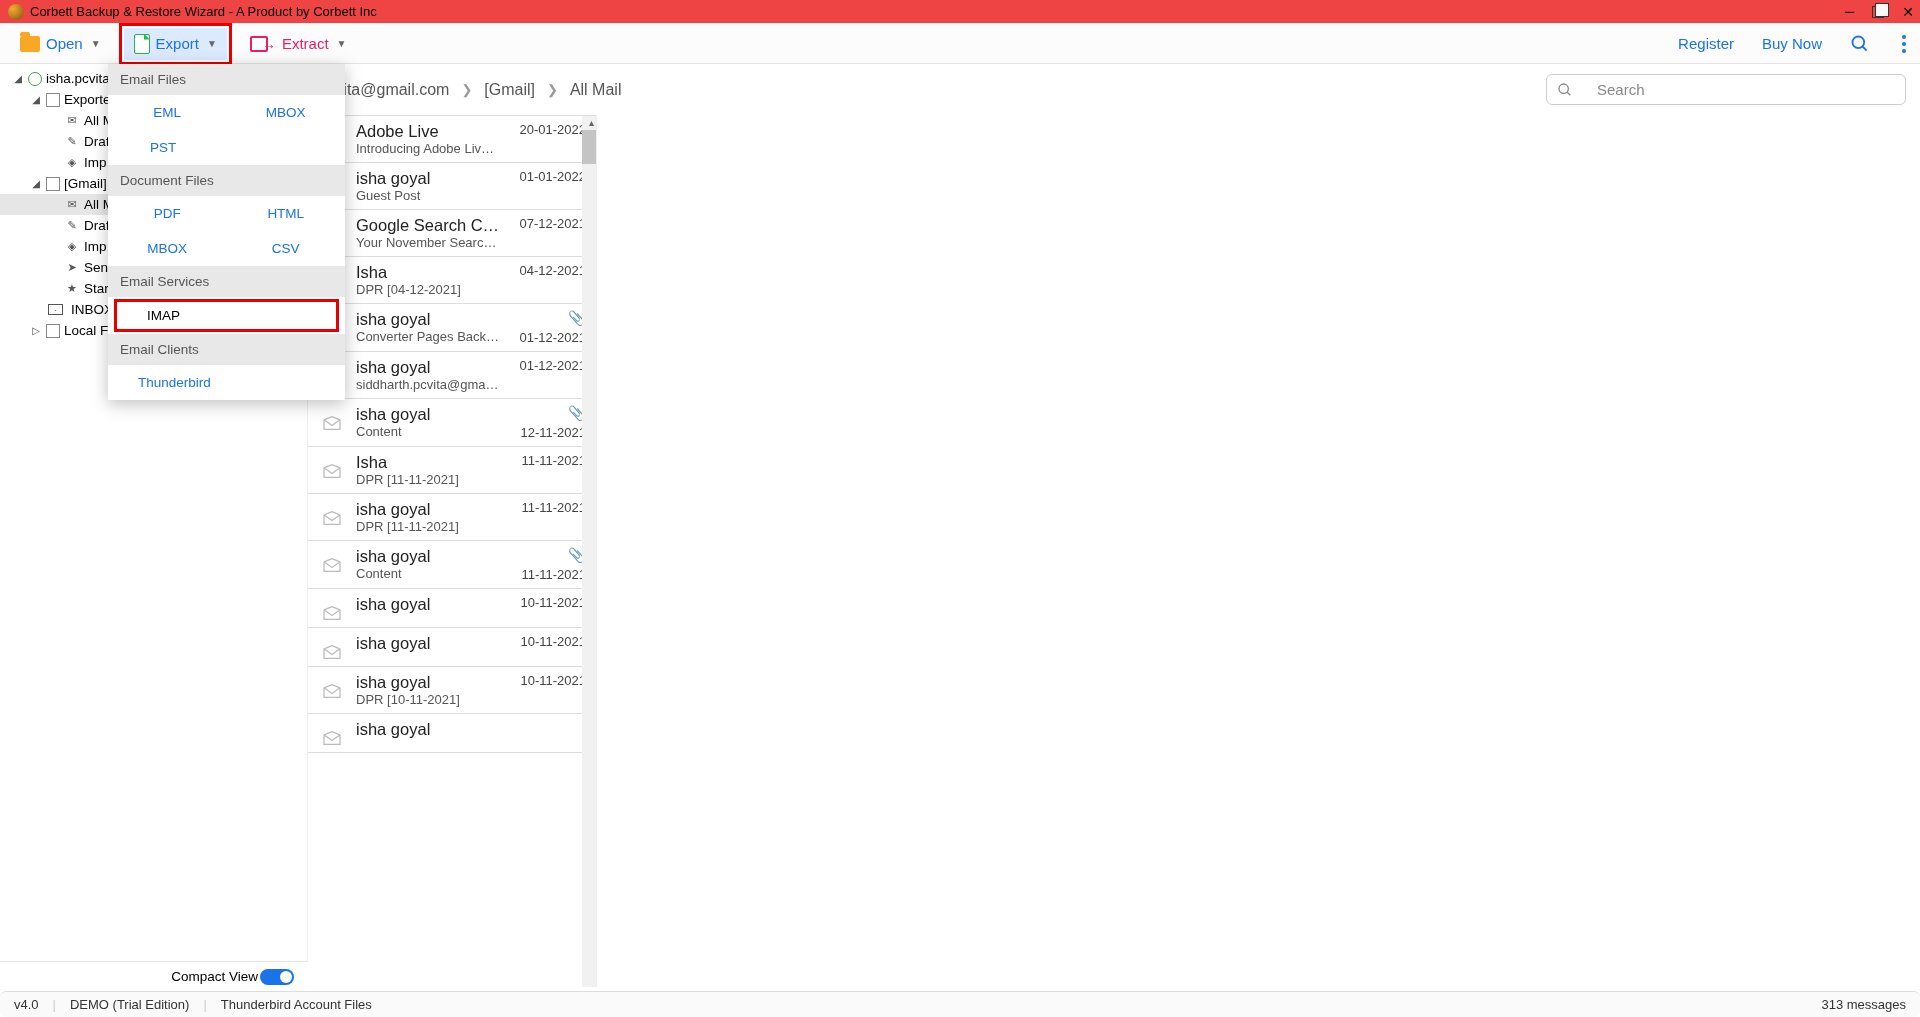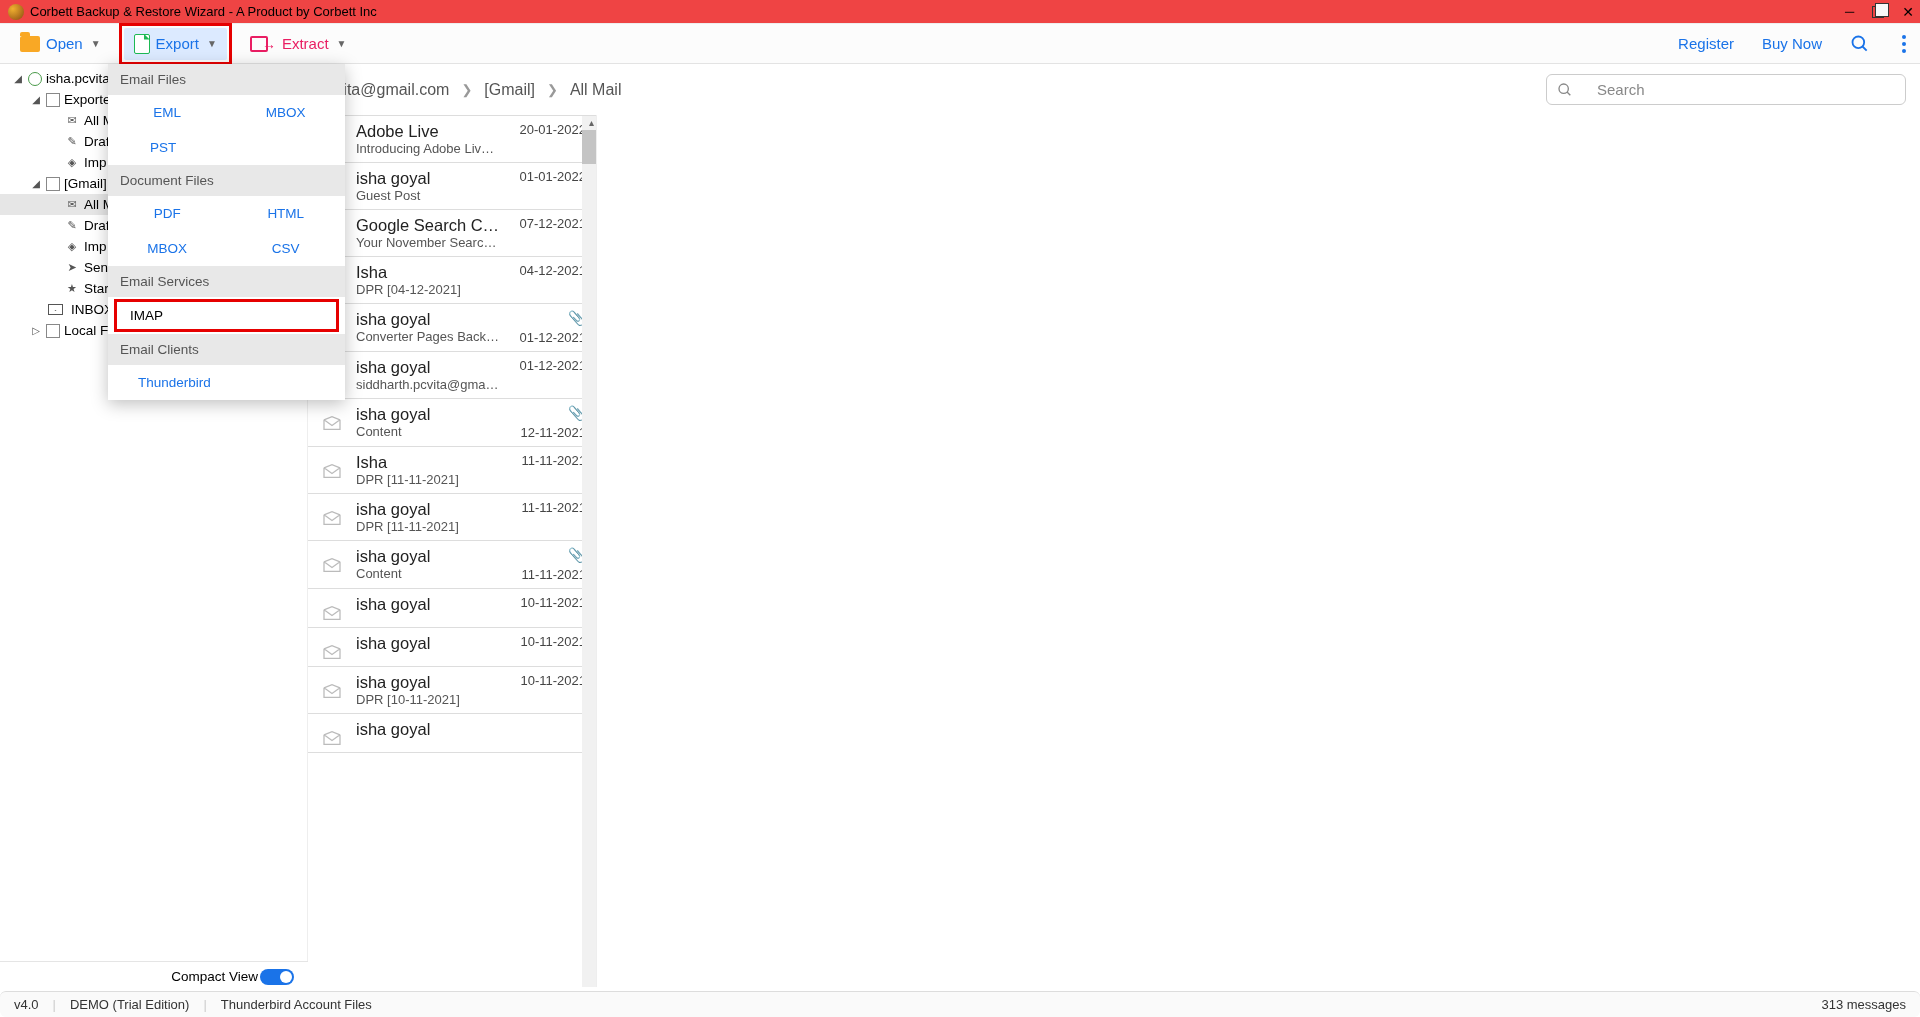--- a/index.html
+++ b/index.html
@@ -53,21 +53,21 @@
 .globe{width:14px;height:14px;border-radius:50%;border:1.5px solid #4a9a4a;position:relative;}
 .mail-env{width:15px;height:11px;border:1.3px solid #555;position:relative;}
 .mail-env::after{content:"";position:absolute;top:0;left:0;right:0;height:5px;border-bottom:1.3px solid #555;clip-path:polygon(0 0,50% 100%,100% 0);}
 
 
 .export-menu { position:absolute; left:108px; top:0; width:237px; background:#fff; box-shadow:0 4px 16px rgba(0,0,0,.25); z-index:100; font-size:13.5px; }
 .menu-header { background:#e8e8e8; color:#555; padding:8px 12px; font-weight:500; }
 .menu-row { display:flex; padding:10px 0; }
 .menu-cell { flex:1; text-align:center; color:#1a73e8; font-weight:500; cursor:pointer; }
 .menu-single { padding:10px 0 10px 30px; color:#1a73e8; font-weight:500; cursor:pointer; }
-.highlight-imap { border:3px solid #e60000; margin:2px 6px; padding:6px 0 6px 13px;}
+.highlight-imap { border:3px solid #e60000; margin:2px 6px; padding:6px 0 6px 30px;}
 
 
 .content { flex:1; display:flex; flex-direction:column; min-width:0;}
 .crumb-bar { display:flex; align-items:center; justify-content:space-between; padding:10px 14px 10px 6px; gap:20px; }
 .crumbs { display:flex; align-items:center; gap:12px; font-size:16px; color:#555; white-space:nowrap; overflow:hidden;}
 .crumbs .sep{color:#999;font-size:13px;}
 .search-box { display:flex; align-items:center; gap:24px; border:1px solid #ccc; border-radius:6px; padding:6px 10px; width:360px; color:#888; font-size:15px;}
 
 
 .msg-panel { display:flex; height:100%; }

